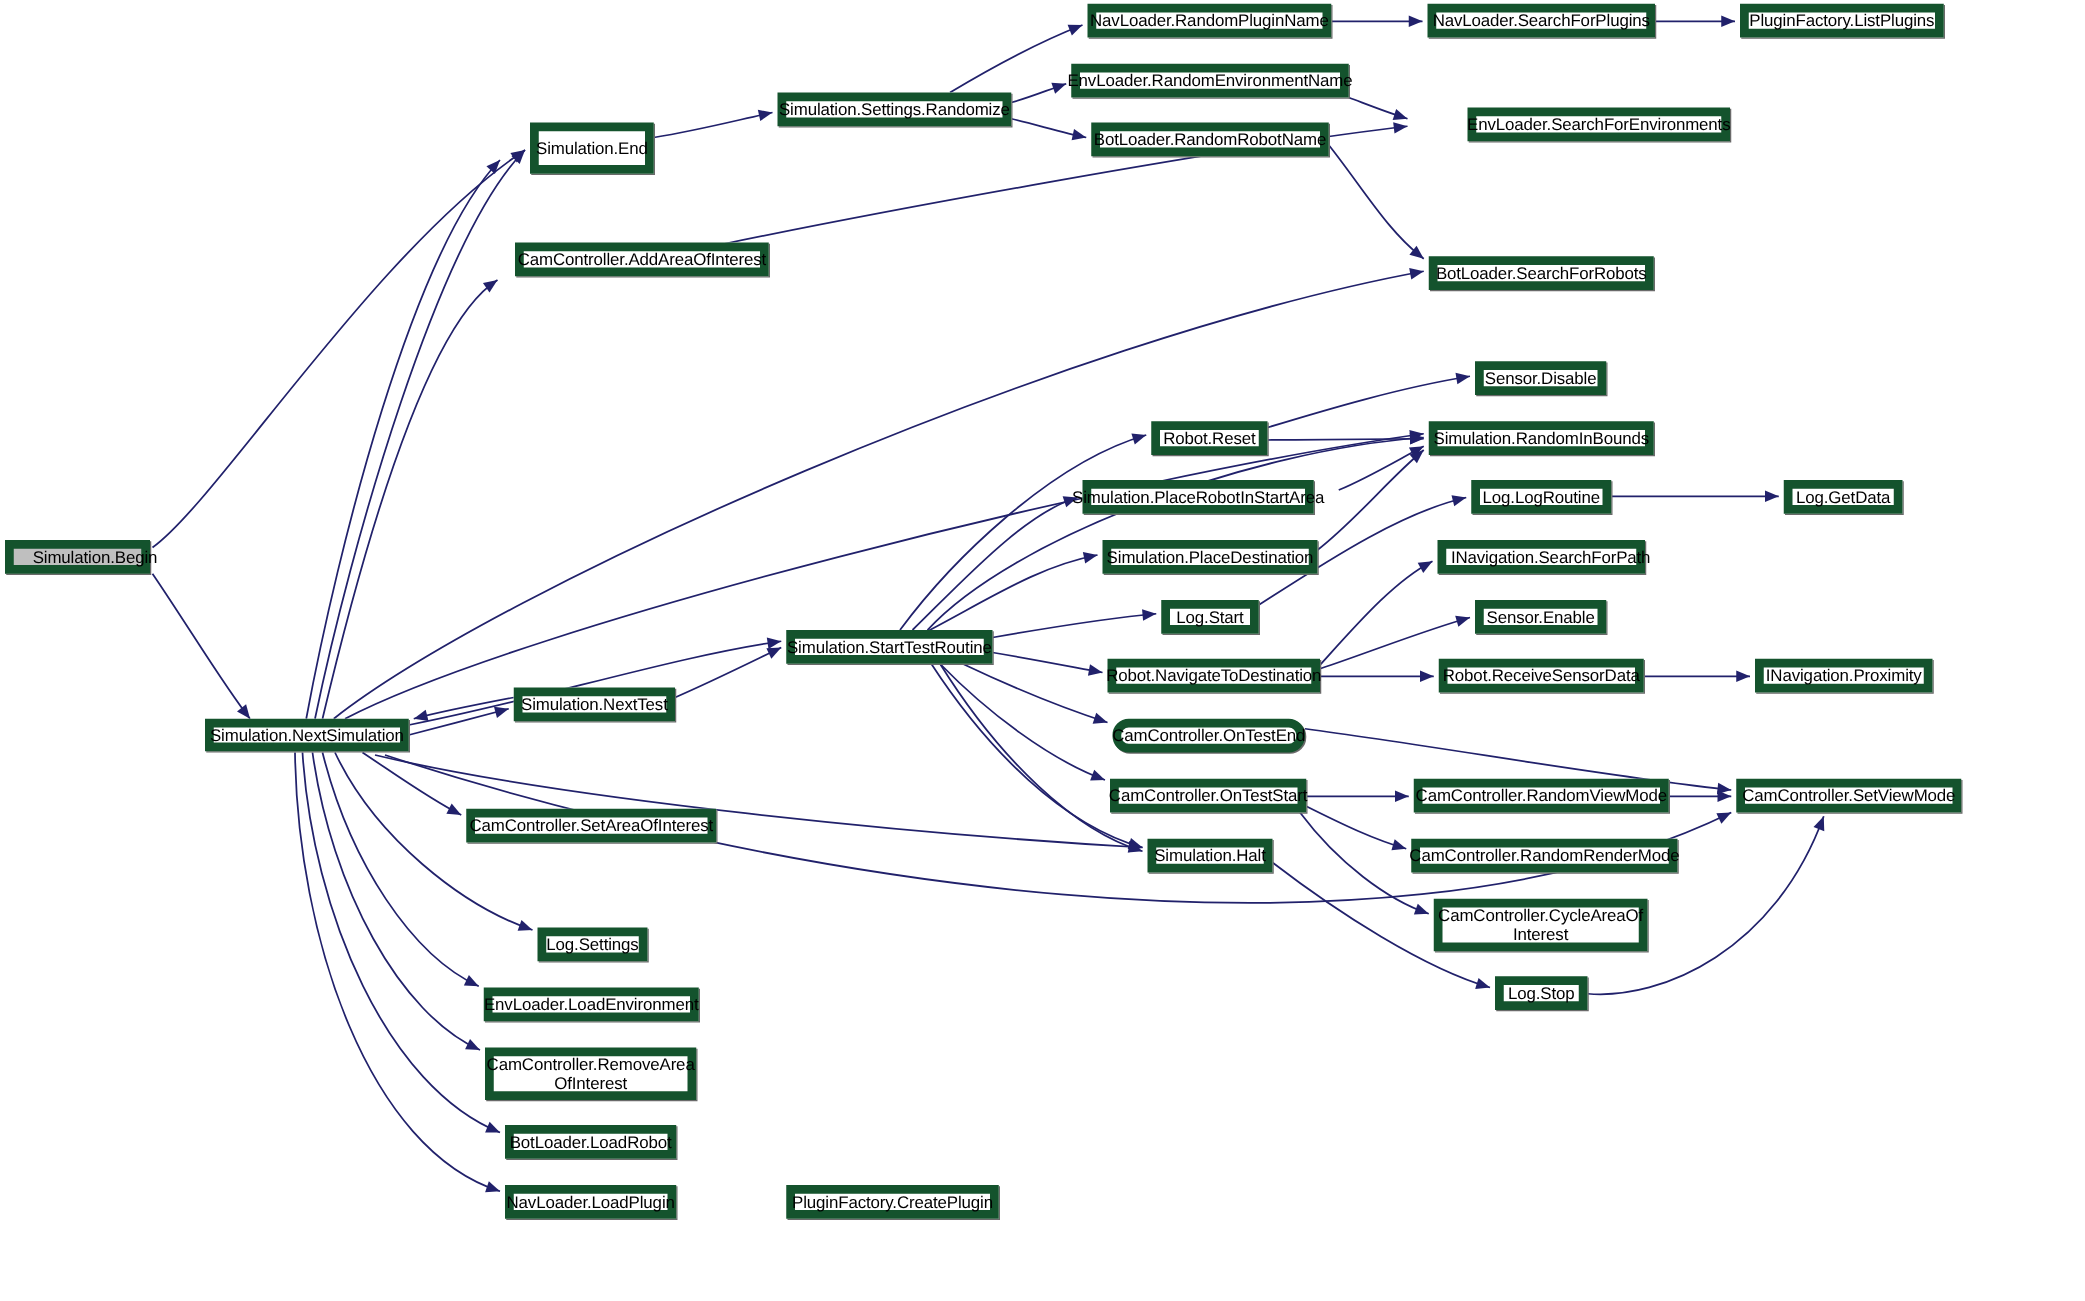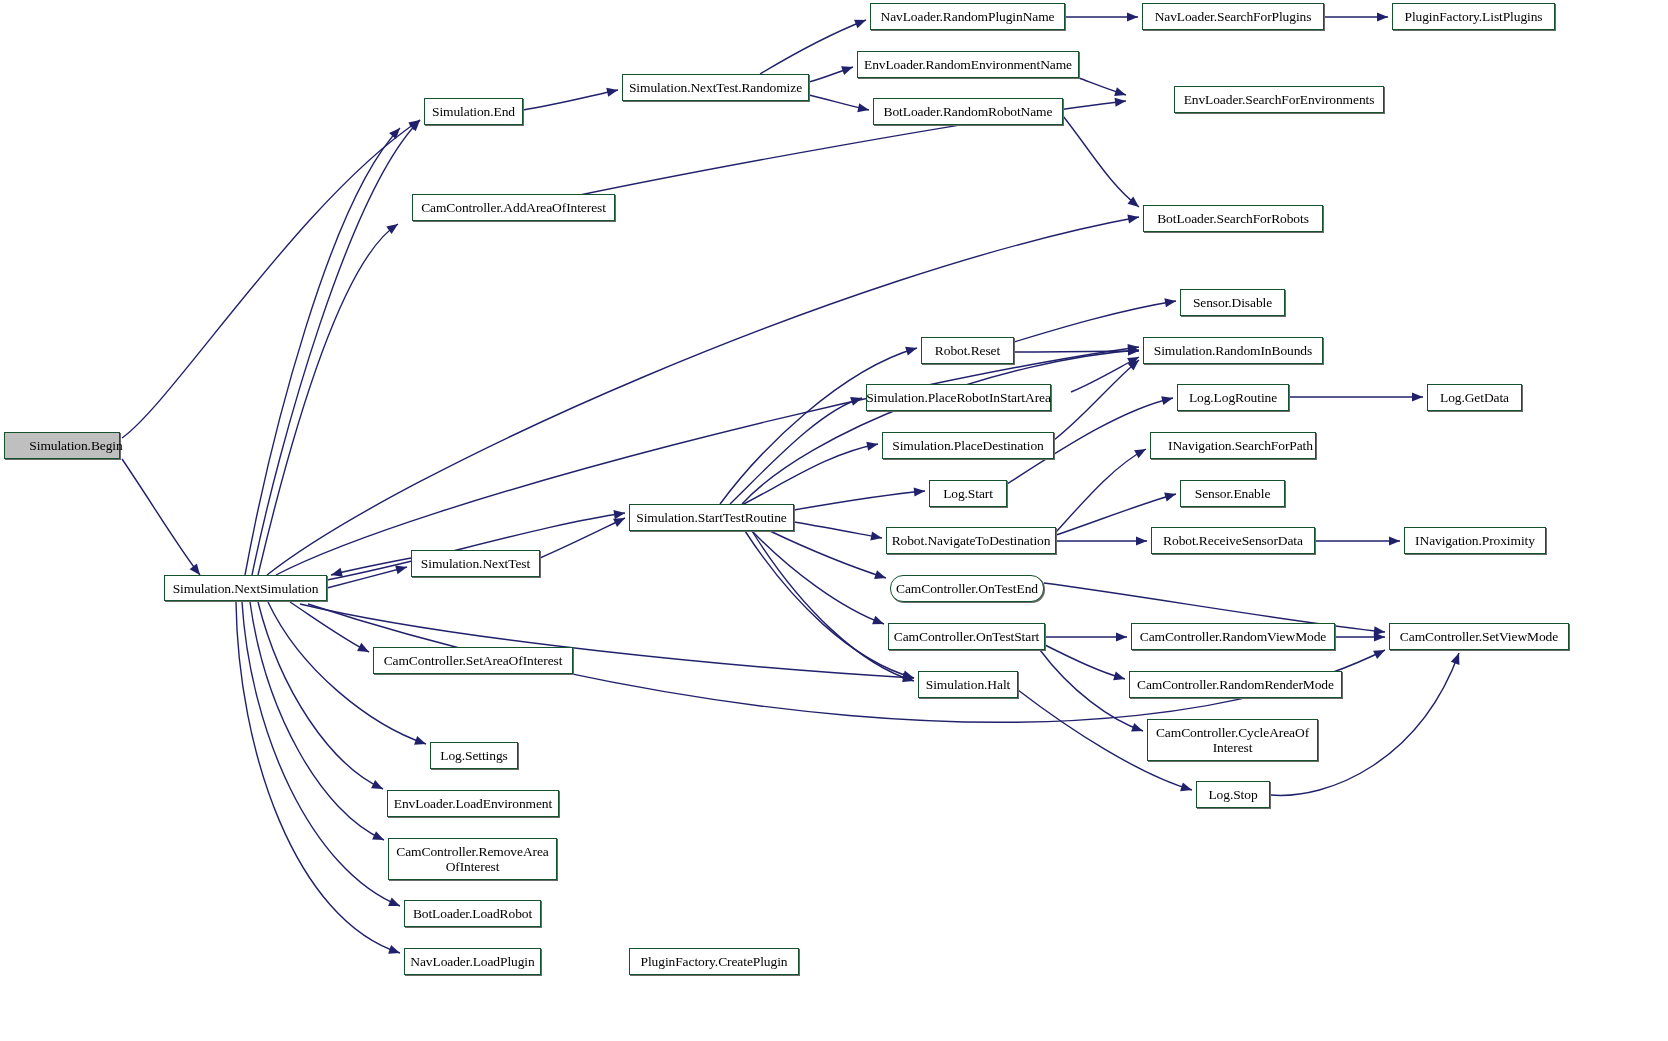--- a/index.html
+++ b/index.html
@@ -27,33 +27,32 @@
     stroke: #21216b;
     stroke-width: 1.4;
   }
   .edge-arrow {
     fill: #21216b;
     stroke: none;
   }
   .node-box {
     position: absolute;
     box-sizing: border-box;
-    border: 1px solid #14532d;
+    border: 7px solid #14532d;
     background: #ffffff;
     color: #000000;
     font-size: 13.5px;
     line-height: 15px;
     text-align: center;
     display: flex;
     align-items: center;
     justify-content: center;
     white-space: pre-line;
     letter-spacing: -0.1px;
     box-shadow: 1px 1px 0 0 #6a6a6a;
-    font-family: Liberation Serif, serif;
   }
   .node-box.highlight {
     background: #bfbfbf;
   }
 </style>
 </head>
 <body>
 
 <div id="graph-root">
   <svg class="graph-canvas" viewBox="0 0 1668 1041">
@@ -163,22 +162,22 @@
       <polygon points="0,0 -11,-4.6 -11,4.6" class="edge-arrow" transform="translate(1143,731) rotate(19.872149400075216)"></polygon>
       <path d="M 1335 637 L 1385 637" class="edge-path"></path>
       <polygon points="0,0 -11,-4.6 -11,4.6" class="edge-arrow" transform="translate(1385,637) rotate(0)"></polygon>
       <path d="M 1018 690 C 1070 730 1140 775 1192 790" class="edge-path"></path>
       <polygon points="0,0 -11,-4.6 -11,4.6" class="edge-arrow" transform="translate(1192,790) rotate(16.99066845254727)"></polygon>
       <path d="M 1270 795 C 1330 800 1420 760 1459 653" class="edge-path"></path>
       <polygon points="0,0 -11,-4.6 -11,4.6" class="edge-arrow" transform="translate(1459,653) rotate(-69.33555568218074)"></polygon>
     </svg>
   <div id="nodes-layer">
       <div class="node-box highlight" style="left: 4px; top: 432px; width: 116px; height: 27px; padding-left: 28px;">Simulation.Begin</div>
-      <div class="node-box" style="left: 424px; top: 98px; width: 99px; height: 27px;">Simulation.End</div>
-      <div class="node-box" style="left: 622px; top: 74px; width: 187px; height: 27px;">Simulation.NextTest.Randomize</div>
+      <div class="node-box" style="left: 424px; top: 98px; width: 99px; height: 41px;">Simulation.End</div>
+      <div class="node-box" style="left: 622px; top: 74px; width: 187px; height: 27px;">Simulation.Settings.Randomize</div>
       <div class="node-box" style="left: 870px; top: 3px; width: 195px; height: 27px;">NavLoader.RandomPluginName</div>
       <div class="node-box" style="left: 1142px; top: 3px; width: 182px; height: 27px;">NavLoader.SearchForPlugins</div>
       <div class="node-box" style="left: 1392px; top: 3px; width: 163px; height: 27px;">PluginFactory.ListPlugins</div>
       <div class="node-box" style="left: 857px; top: 51px; width: 222px; height: 27px;">EnvLoader.RandomEnvironmentName</div>
       <div class="node-box" style="left: 873px; top: 98px; width: 190px; height: 27px;">BotLoader.RandomRobotName</div>
       <div class="node-box" style="left: 1130px; top: 86px; width: 210px; height: 27px; margin-left: 44px;">EnvLoader.SearchForEnvironments</div>
       <div class="node-box" style="left: 372px; top: 194px; width: 203px; height: 27px; margin-left: 40px;">CamController.AddAreaOfInterest</div>
       <div class="node-box" style="left: 1143px; top: 205px; width: 180px; height: 27px;">BotLoader.SearchForRobots</div>
       <div class="node-box" style="left: 1180px; top: 289px; width: 105px; height: 27px;">Sensor.Disable</div>
       <div class="node-box" style="left: 1143px; top: 337px; width: 180px; height: 27px;">Simulation.RandomInBounds</div>

